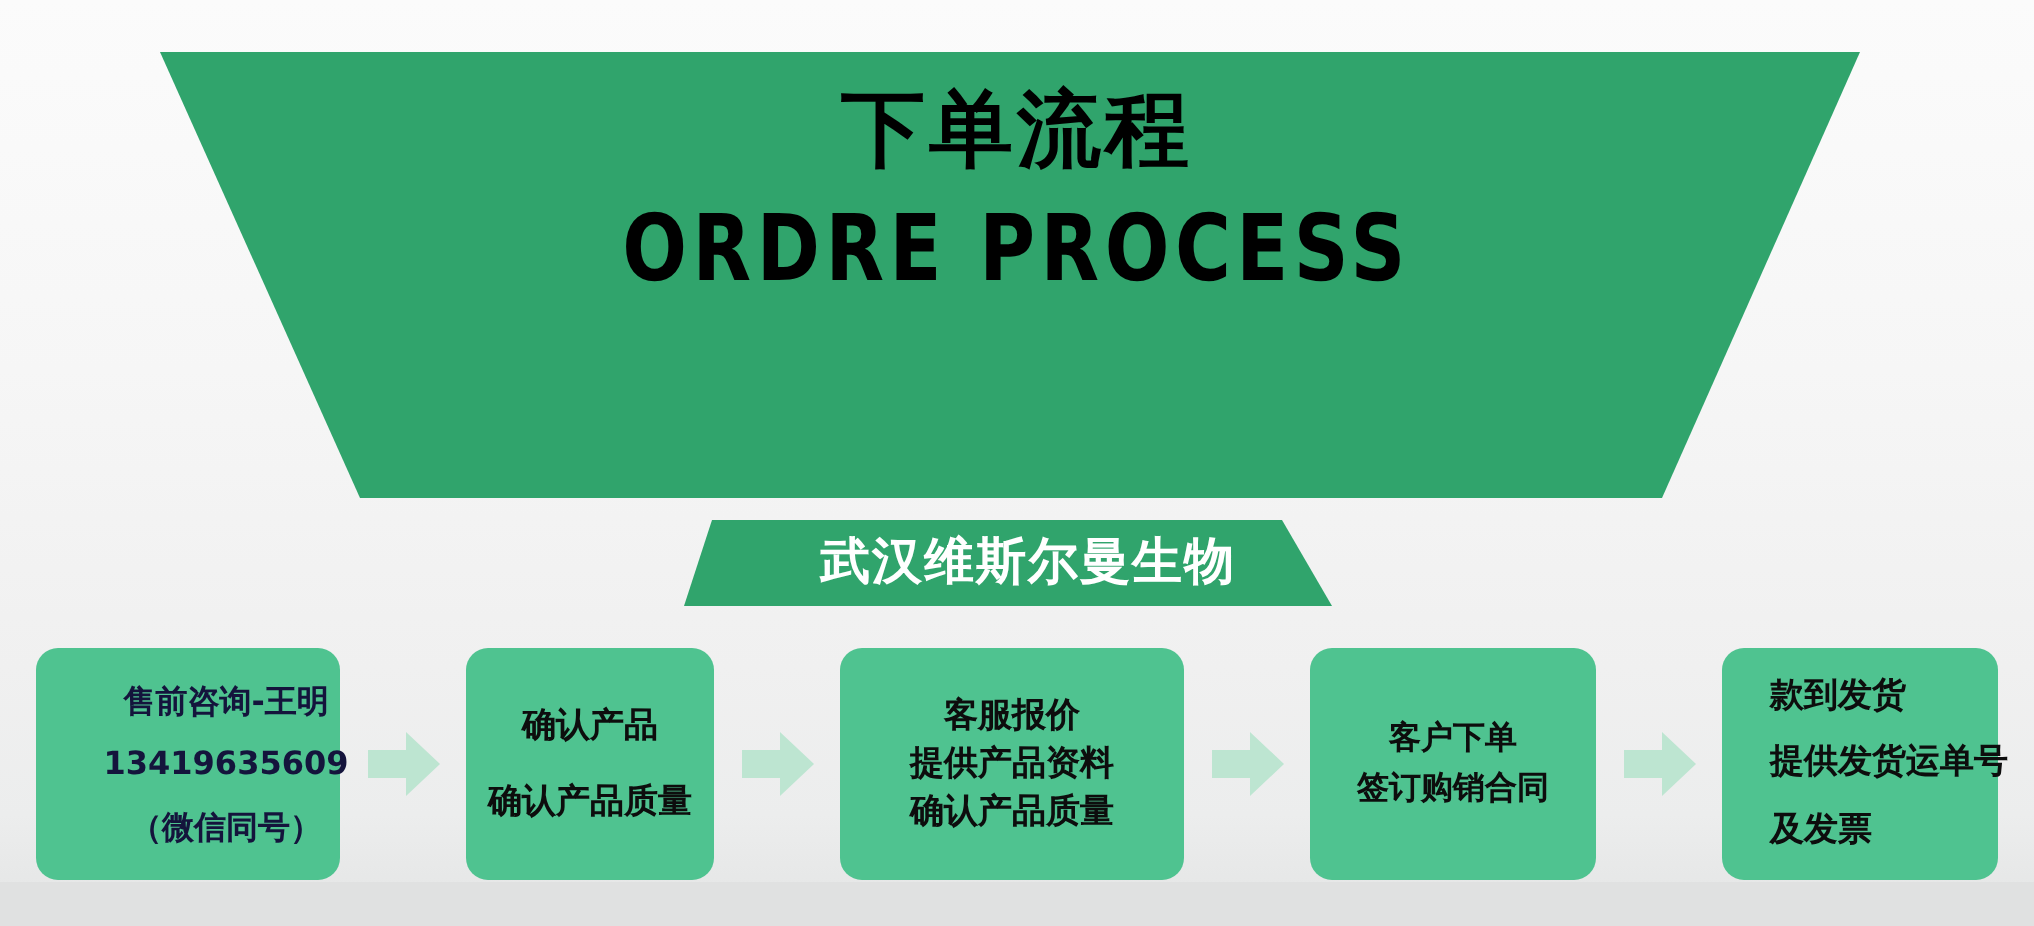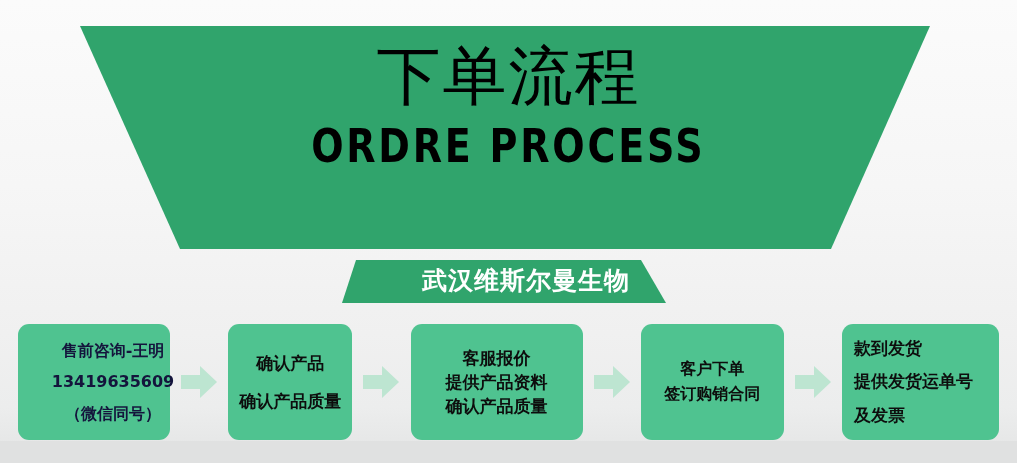--- a/index.html
+++ b/index.html
@@ -51,23 +51,23 @@
     width: 1017px;
     height: 252px;
     display: flex;
     flex-direction: column;
     align-items: center;
     justify-content: flex-start;
     pointer-events: none;
   }
   #hero-title {
     margin-top: 44px;
-    font-size: 64px;
+    font-size: 42px;
     line-height: 1.02;
-    font-weight: normal;
+    font-weight: bold;
     color: #000000;
     letter-spacing: 2px;
     font-family: "DejaVu Sans", "Liberation Sans", sans-serif;
     white-space: nowrap;
   }
   #hero-subtitle {
     margin-top: 14px;
     font-size: 46px;
     line-height: 1.02;
     font-weight: bold;
@@ -82,21 +82,21 @@
   #sub-banner {
     position: absolute;
     left: 330px;
     top: 256px;
     width: 360px;
     height: 52px;
   }
   #sub-banner svg { display: block; }
   #sub-banner-label {
     position: absolute;
-    left: 16px;
+    left: 4px;
     top: 0;
     width: 360px;
     height: 48px;
     display: flex;
     align-items: center;
     justify-content: center;
     color: #ffffff;
     font-size: 25px;
     font-weight: bold;
     letter-spacing: 1px;
@@ -142,21 +142,21 @@
 
   .box-2 { width: 124px; }
   .box-2 .line { font-size: 17px; line-height: 2.25; color: #0d0d0d; }
 
   .box-3 { width: 172px; }
   .box-3 .line { font-size: 17px; line-height: 1.42; color: #0d0d0d; }
 
   .box-4 { width: 143px; }
   .box-4 .line { font-size: 16px; line-height: 1.55; color: #0d0d0d; }
 
-  .box-5 { width: 157px; align-items: flex-start; padding-left: 12px; }
+  .box-5 { width: 138px; align-items: flex-start; padding-left: 24px; }
   .box-5 .line { font-size: 17px; line-height: 1.95; color: #0d0d0d; text-align: left; }
 
   
   .flow-arrow {
     width: 38px;
     height: 40px;
     flex: 0 0 auto;
     display: block;
   }
 </style>

